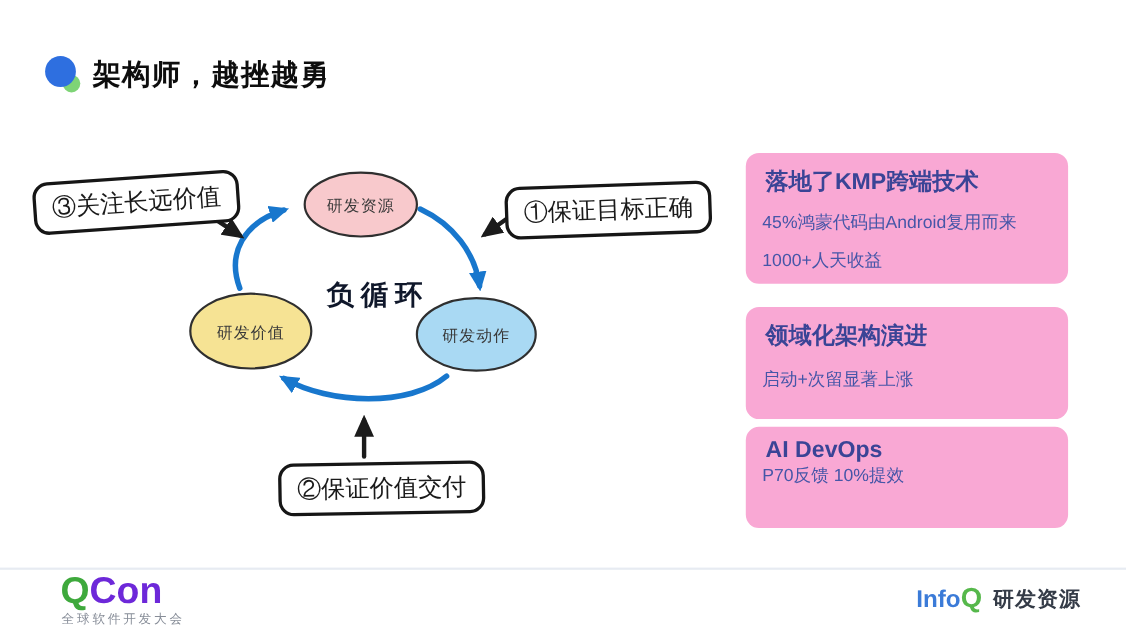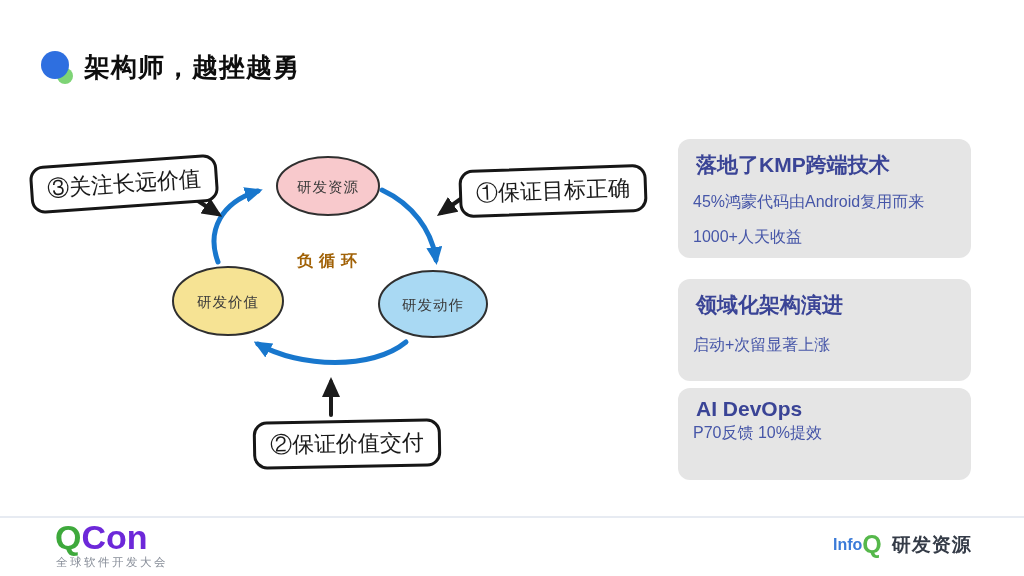--- a/index.html
+++ b/index.html
@@ -22,26 +22,26 @@
   
   .diagram-svg { position:absolute; left:0; top:130px; width:670px; height:360px; }
   .callout {
     position:absolute; background:#ffffff; border:3.5px solid #161616;
     border-radius:14px; padding:6px 14px; font-size:22px; color:#1a1a1a;
     white-space:nowrap; z-index:3;
   }
   .callout-3 { left:30px;  top:160px; transform:rotate(-4deg); }
   .callout-1 { left:459px; top:167px; transform:rotate(-2deg); }
   .callout-2 { left:253px; top:420px; transform:rotate(-1deg); }
-  .cycle-label { position:absolute; left:297px; top:251px; font-size:16px;
-    font-weight:600; color:#a16207; letter-spacing:6px; z-index:3; }
+  .cycle-label { position:absolute; left:297px; top:251px; font-size:25px;
+    font-weight:600; color:#0f172a; letter-spacing:6px; z-index:3; }
   .node-text { font-size:14.5px; font-weight:500; fill:#3a3a3a; letter-spacing:1px; }
 
   
-  .card { position:absolute; left:678px; width:293px; background:#e5e5e5;
+  .card { position:absolute; left:678px; width:293px; background:#f9a8d4;
     border-radius:12px; }
   .card-1 { top:139px; height:119px; }
   .card-2 { top:279px; height:102px; }
   .card-3 { top:388px; height:92px; }
   .card-title { font-size:21px; font-weight:700; color:#3A4496; padding:12px 18px 0 18px; }
   .card-3 .card-title { padding-top:9px; }
   .card-line { font-size:16px; color:#4656A8; padding:0 15px; }
   .card-1 .card-line.l1 { margin-top:13px; }
   .card-1 .card-line.l2 { margin-top:14px; }
   .card-2 .card-line.l1 { margin-top:16px; }
@@ -52,21 +52,21 @@
   .footer-divider { position:absolute; left:0; right:0; top:516px; height:2px;
     background:#E7EBF2; }
   .qcon { position:absolute; left:55px; top:518px; font-size:34px; font-weight:800;
     letter-spacing:0px; }
   .qcon .q   { color:#3EA93C; }
   .qcon .con { color:#6d28d9; }
   .qcon-sub { position:absolute; left:56px; top:555px; font-size:11.5px;
     color:#878d98; letter-spacing:2.5px; }
   .infoq { position:absolute; left:833px; top:530px; display:flex;
     align-items:center; }
-  .infoq .info { color:#3B7BD8; font-size:16px; font-weight:800; }
+  .infoq .info { color:#3B7BD8; font-size:22px; font-weight:800; }
   .infoq .iq   { color:#56B84B; font-size:25px; font-weight:800; }
   .infoq .brand { color:#343B47; font-size:19px; font-weight:700; margin-left:10px;
     letter-spacing:1px; }
 </style>
 </head>
 <body>
 
 <div class="logo-green"></div>
 <div class="logo-blue"></div>
 <div class="page-title">架构师，越挫越勇</div>

